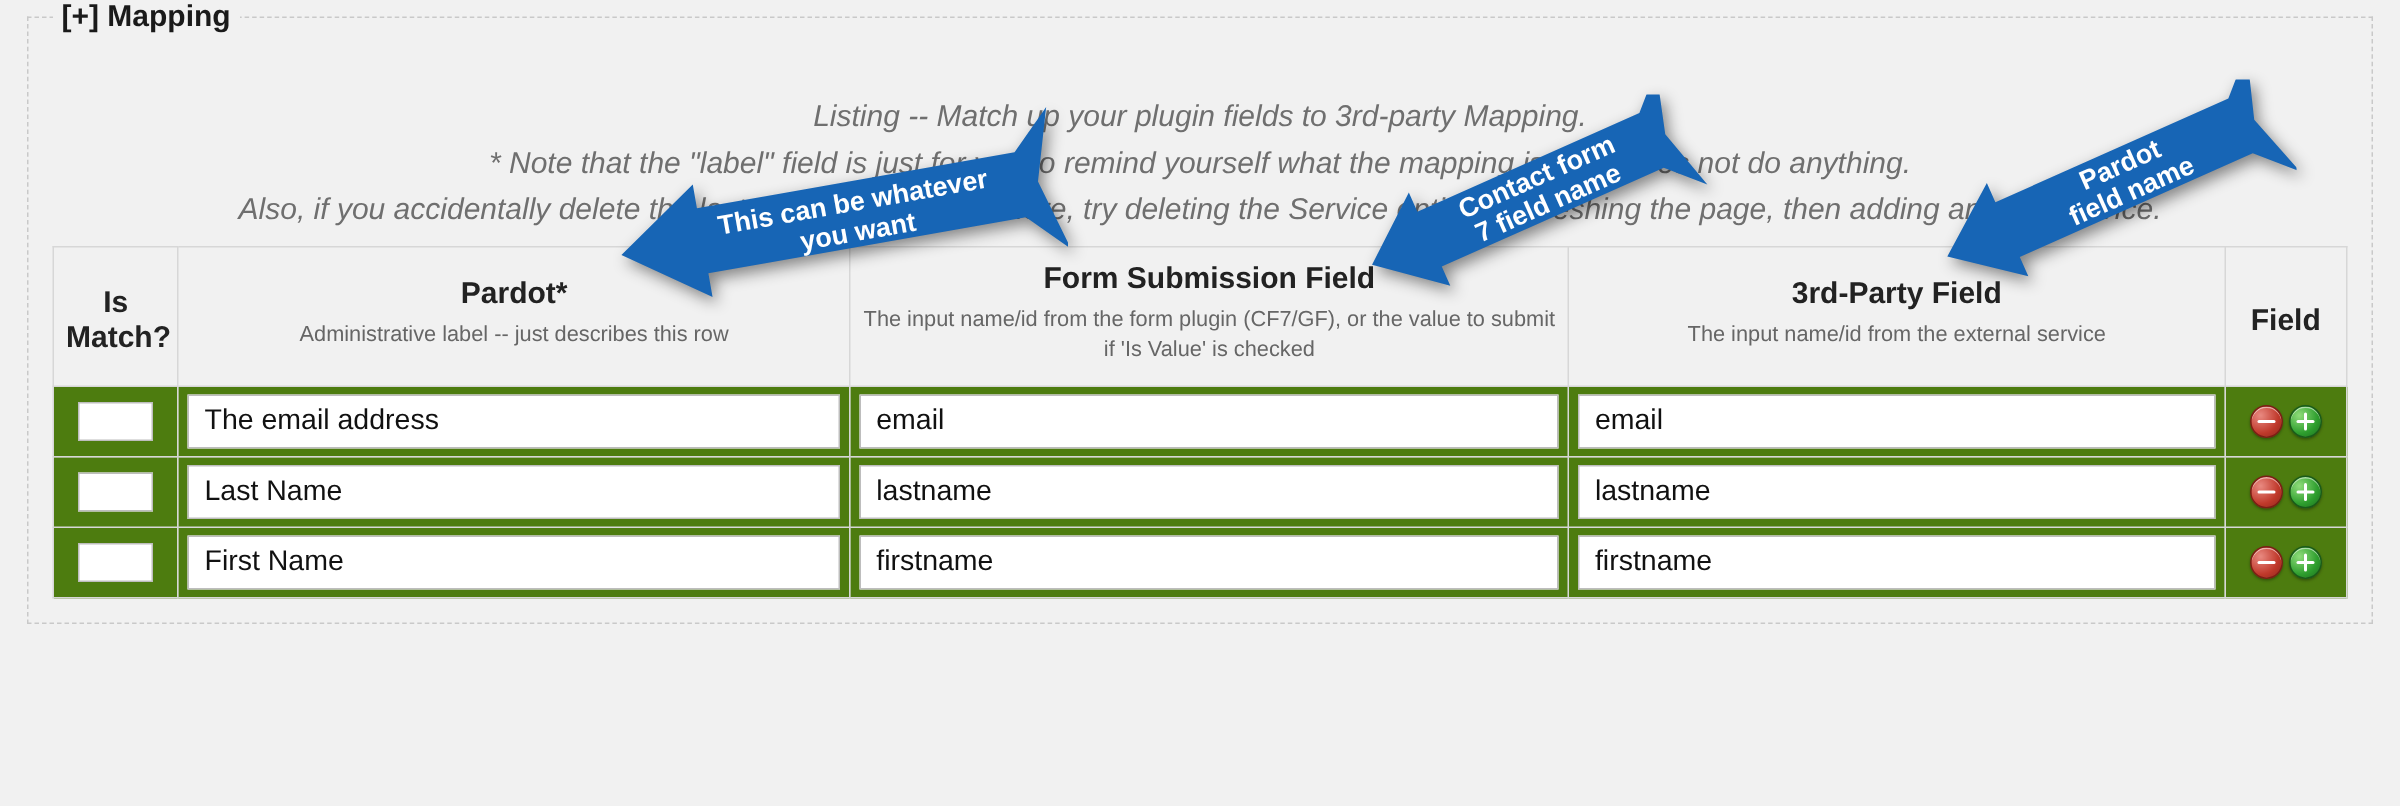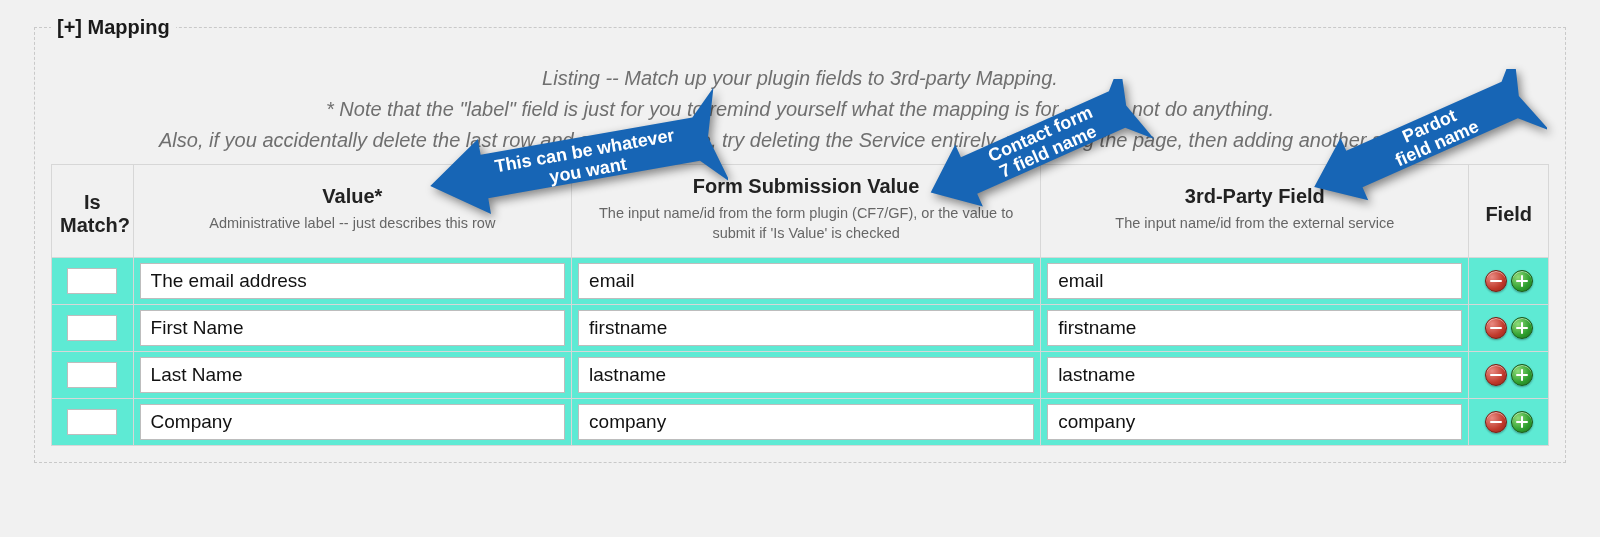--- a/index.html
+++ b/index.html
@@ -9,22 +9,22 @@
     font-family: "Helvetica Neue", Helvetica, Arial, sans-serif;
     color: #222;
     width: 1600px;
   }
   .page {
     position: relative;
     padding: 0 18px 30px 18px;
   }
   fieldset.mapping {
     border: 1px dashed #c9c9c9;
-    margin: 16px;
-    padding: 10px 16px 16px 16px;
+    margin: 0;
+    padding: 26px 16px 16px 16px;
     background: #f1f1f1;
     position: relative;
   }
   fieldset.mapping legend {
     font-weight: 700;
     font-size: 20px;
     padding: 0 6px;
     color: #1a1a1a;
   }
   .intro {
@@ -58,21 +58,21 @@
     font-weight: 400;
     font-size: 14.5px;
     color: #666;
     margin-top: 6px;
     line-height: 1.35;
     padding-bottom: 10px;
   }
   table.mapping-table tbody td {
     padding: 5px 6px;
     vertical-align: middle;
-    background: #5eead4;
+    background: #4d7c0f;
   }
 
   .col-isvalue { width: 80px; }
   .col-label   { width: 430px; }
   .col-form    { width: 460px; }
   .col-third   { width: 420px; }
   .col-drag    { width: 78px; }
 
   .cell-input {
     width: 100%;
@@ -170,25 +170,25 @@
           <col class="col-form">
           <col class="col-third">
           <col class="col-drag">
       </colgroup>
       <thead>
         <tr>
           <th>
             <span>Is Match?</span>
           </th>
           <th>
-            <span>Value*</span>
+            <span>Pardot*</span>
             <span class="sub">Administrative label -- just describes this row</span>
           </th>
           <th>
-            <span>Form Submission Value</span>
+            <span>Form Submission Field</span>
             <span class="sub">The input name/id from the form plugin (CF7/GF),
 or the value to submit if 'Is Value' is checked</span>
           </th>
           <th>
             <span>3rd-Party Field</span>
             <span class="sub">The input name/id from the external service</span>
           </th>
           <th>
             <span>Field</span>
           </th>
@@ -201,41 +201,32 @@
             </td>
             <td><input type="text" class="cell-input" value="The email address" style=""></td>
             <td><input type="text" class="cell-input" value="email" style=""></td>
             <td><input type="text" class="cell-input" value="email" style=""></td>
             <td class="drag-cell"><span class="circ-btn circ-remove"></span><span class="circ-btn circ-add"></span></td>
           </tr>
           <tr>
             <td style="text-align: center;">
               <span class="isvalue-box"></span>
             </td>
-            <td><input type="text" class="cell-input" value="First Name" style=""></td>
-            <td><input type="text" class="cell-input" value="firstname" style=""></td>
-            <td><input type="text" class="cell-input" value="firstname" style=""></td>
-            <td class="drag-cell"><span class="circ-btn circ-remove"></span><span class="circ-btn circ-add"></span></td>
-          </tr>
-          <tr>
-            <td style="text-align: center;">
-              <span class="isvalue-box"></span>
-            </td>
             <td><input type="text" class="cell-input" value="Last Name" style=""></td>
             <td><input type="text" class="cell-input" value="lastname" style=""></td>
             <td><input type="text" class="cell-input" value="lastname" style=""></td>
             <td class="drag-cell"><span class="circ-btn circ-remove"></span><span class="circ-btn circ-add"></span></td>
           </tr>
           <tr>
             <td style="text-align: center;">
               <span class="isvalue-box"></span>
             </td>
-            <td><input type="text" class="cell-input" value="Company" style=""></td>
-            <td><input type="text" class="cell-input" value="company" style=""></td>
-            <td><input type="text" class="cell-input" value="company" style=""></td>
+            <td><input type="text" class="cell-input" value="First Name" style=""></td>
+            <td><input type="text" class="cell-input" value="firstname" style=""></td>
+            <td><input type="text" class="cell-input" value="firstname" style=""></td>
             <td class="drag-cell"><span class="circ-btn circ-remove"></span><span class="circ-btn circ-add"></span></td>
           </tr>
         </tbody>
     </table>
 
     <svg id="arrow-label" class="callout" viewBox="0 0 300 150">
       <g transform="translate(150,75) rotate(-10)">
         <polygon fill="#1765b5" points="-150,0 -95,-38 -95,-22 120,-22 146,-48 132,0 146,48 120,22 -95,22 -95,38"></polygon>
         <text text-anchor="middle" x="8" y="-2">This can be whatever</text>
         <text text-anchor="middle" x="8" y="18">you want</text>

